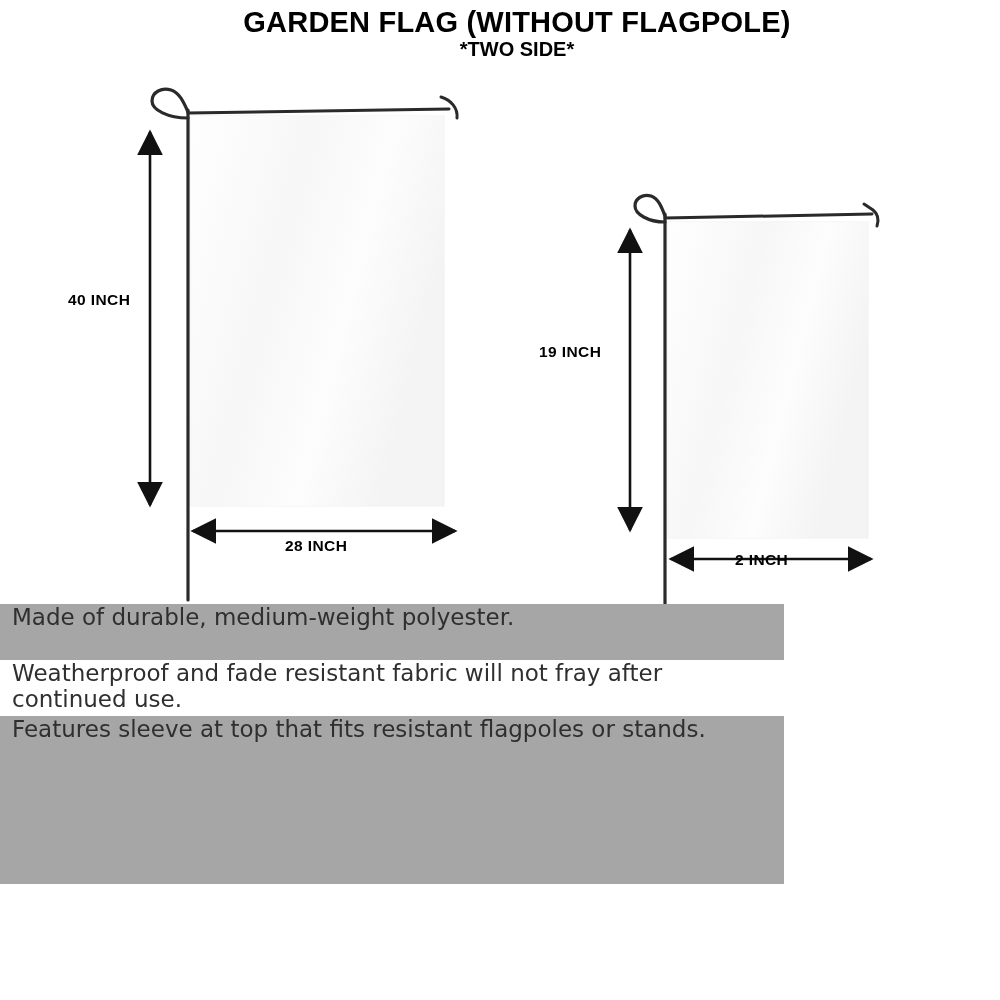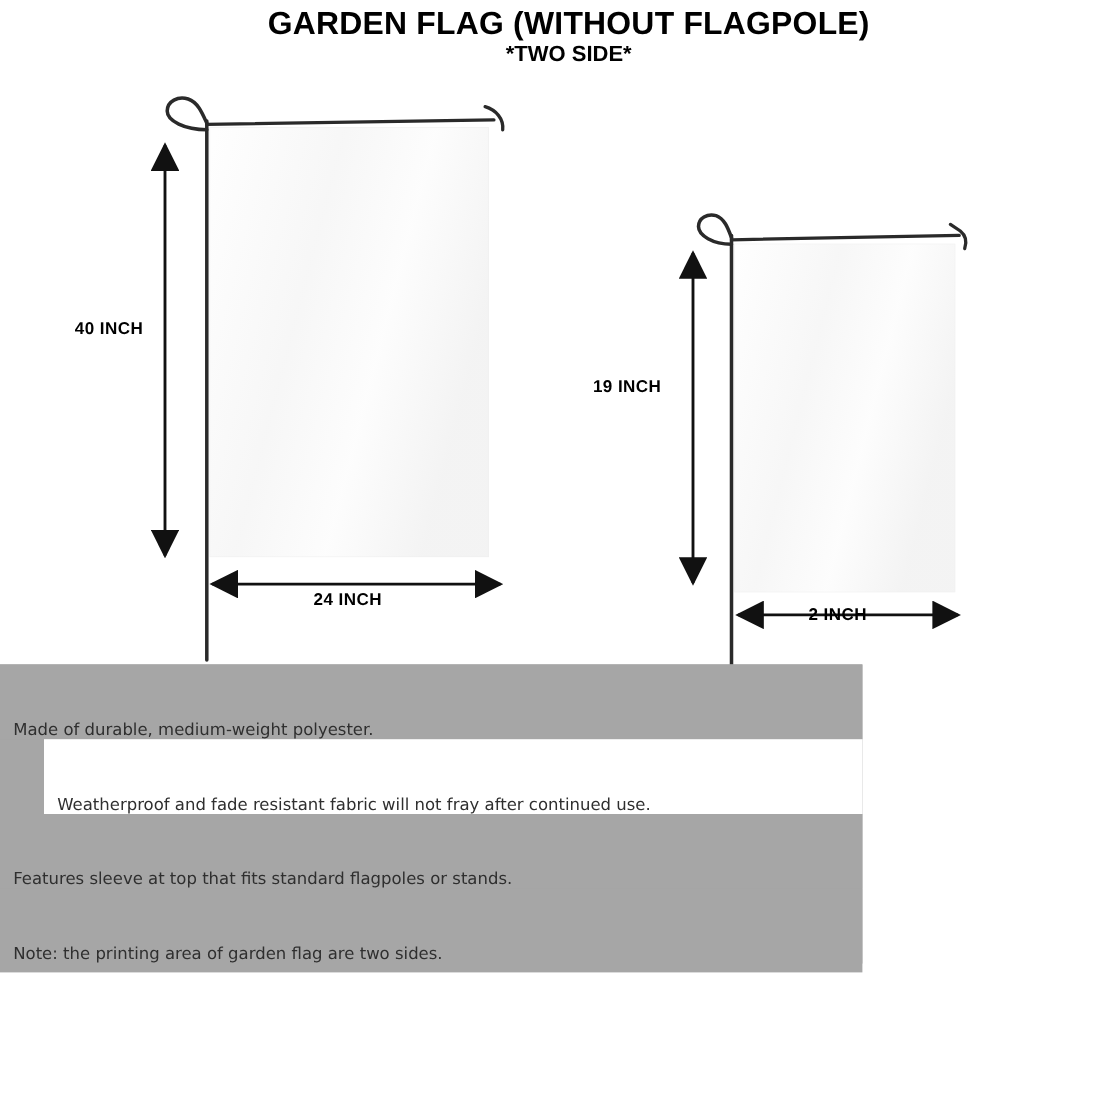--- a/index.html
+++ b/index.html
@@ -57,36 +57,35 @@
   }
 
   
   #features {
     position: absolute;
     left: 0;
     top: 604px;
     width: 784px;
   }
   .feature-row {
-    height: 68px;
+    height: 56px;
     display: flex;
-    align-items: flex-end;
+    align-items: flex-start;
     padding-left: 12px;
     box-sizing: border-box;
-    font-size: 15px;
+    font-size: 23px;
     color: #3e3e3e;
     font-family: "DejaVu Sans", sans-serif;
   }
   .feature-row.shaded {
     background: #a6a6a6;
     color: #2f2f2f;
   }
   .feature-row.plain {
     background: #ffffff;
-    margin-left: 40px;
   }
   .feature-row.plain .feature-text {
     color: #2f2f2f;
   }
   
   #features-bg {
     position: absolute;
     left: 0;
     top: 604px;
     width: 784px;
@@ -151,32 +150,29 @@
     <path d="M665,214 L665,612" stroke="#2a2a2a" stroke-width="3.2" fill="none" stroke-linecap="round"></path>
     <path d="M665,222 C648,222 635,214 635,206 C635,198 643,194 651,196 C659,199 662,208 665,216" stroke="#2a2a2a" stroke-width="3.2" fill="none" stroke-linecap="round"></path>
     <path d="M665,218 L872,214" stroke="#2a2a2a" stroke-width="3" fill="none" stroke-linecap="round"></path>
     <path d="M864,204 L873,210 C878,214 879,220 877,226" stroke="#2a2a2a" stroke-width="3" fill="none" stroke-linecap="round"></path>
 
     <path d="M630,230 L630,530" stroke="#111111" stroke-width="2.6" fill="none" marker-start="url(#arrHs)" marker-end="url(#arrH)"></path>
     <path d="M671,559 L871,559" stroke="#111111" stroke-width="2.6" fill="none" marker-start="url(#arrHs)" marker-end="url(#arrH)"></path>
   </svg>
 
   <div class="dim-label" style="left:68px; top:291px;">40 INCH</div>
-  <div class="dim-label" style="left:285px; top:537px;">24 INCH</div>
+  <div class="dim-label" style="left:285px; top:537px;">28 INCH</div>
   <div class="dim-label" style="left:539px; top:343px;">19 INCH</div>
   <div class="dim-label" style="left:735px; top:551px;">2 INCH</div>
 </div>
 
 <div id="features-bg"></div>
 <div id="features">
   <div class="feature-row shaded">
     <span class="feature-text">Made of durable, medium-weight polyester.</span>
   </div>
   <div class="feature-row plain">
     <span class="feature-text">Weatherproof and fade resistant fabric will not fray after continued use.</span>
   </div>
   <div class="feature-row shaded">
-    <span class="feature-text">Features sleeve at top that fits standard flagpoles or stands.</span>
-  </div>
-  <div class="feature-row shaded">
-    <span class="feature-text">Note: the printing area of garden flag are two sides.</span>
+    <span class="feature-text">Features sleeve at top that fits resistant flagpoles or stands.</span>
   </div>
 </div>
 
 </body></html>

